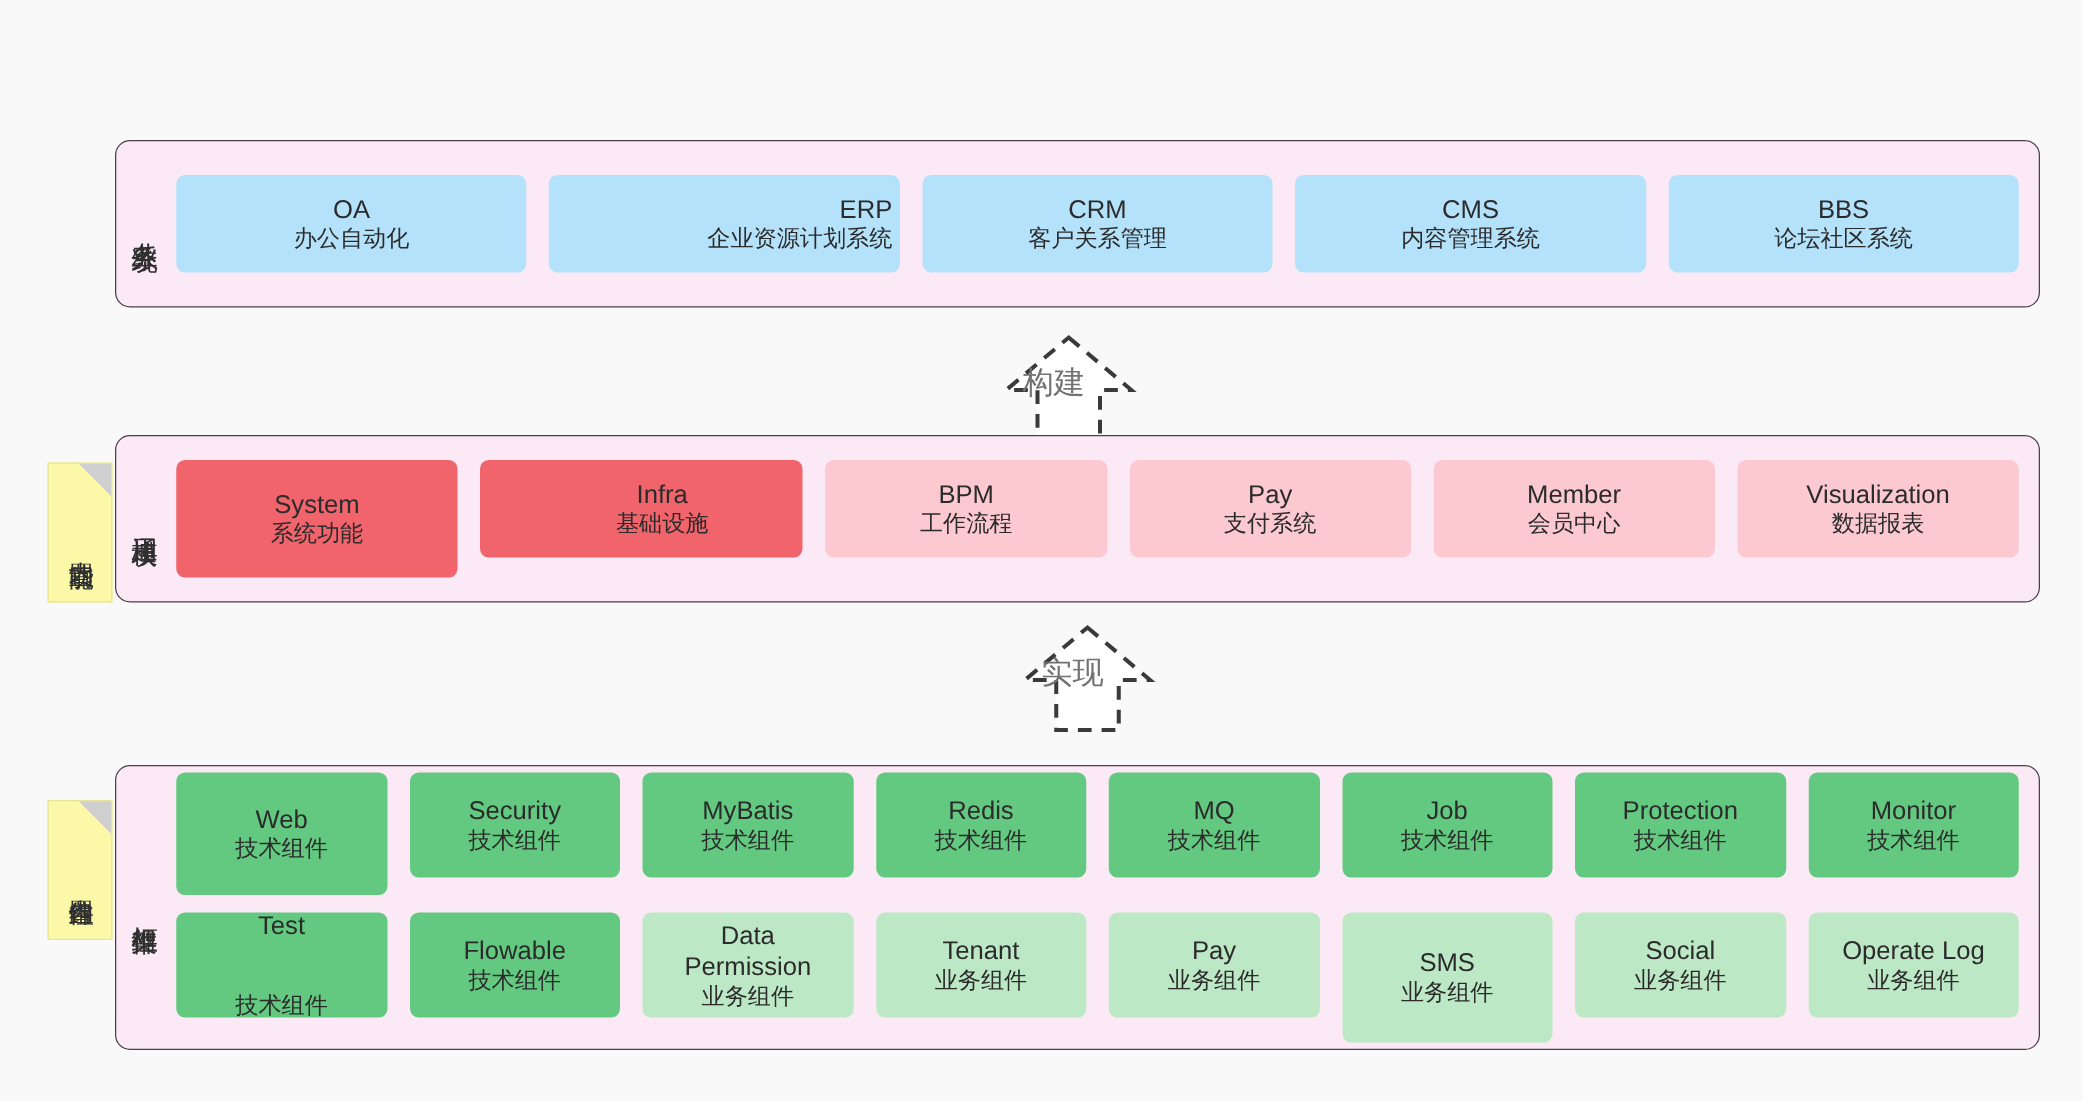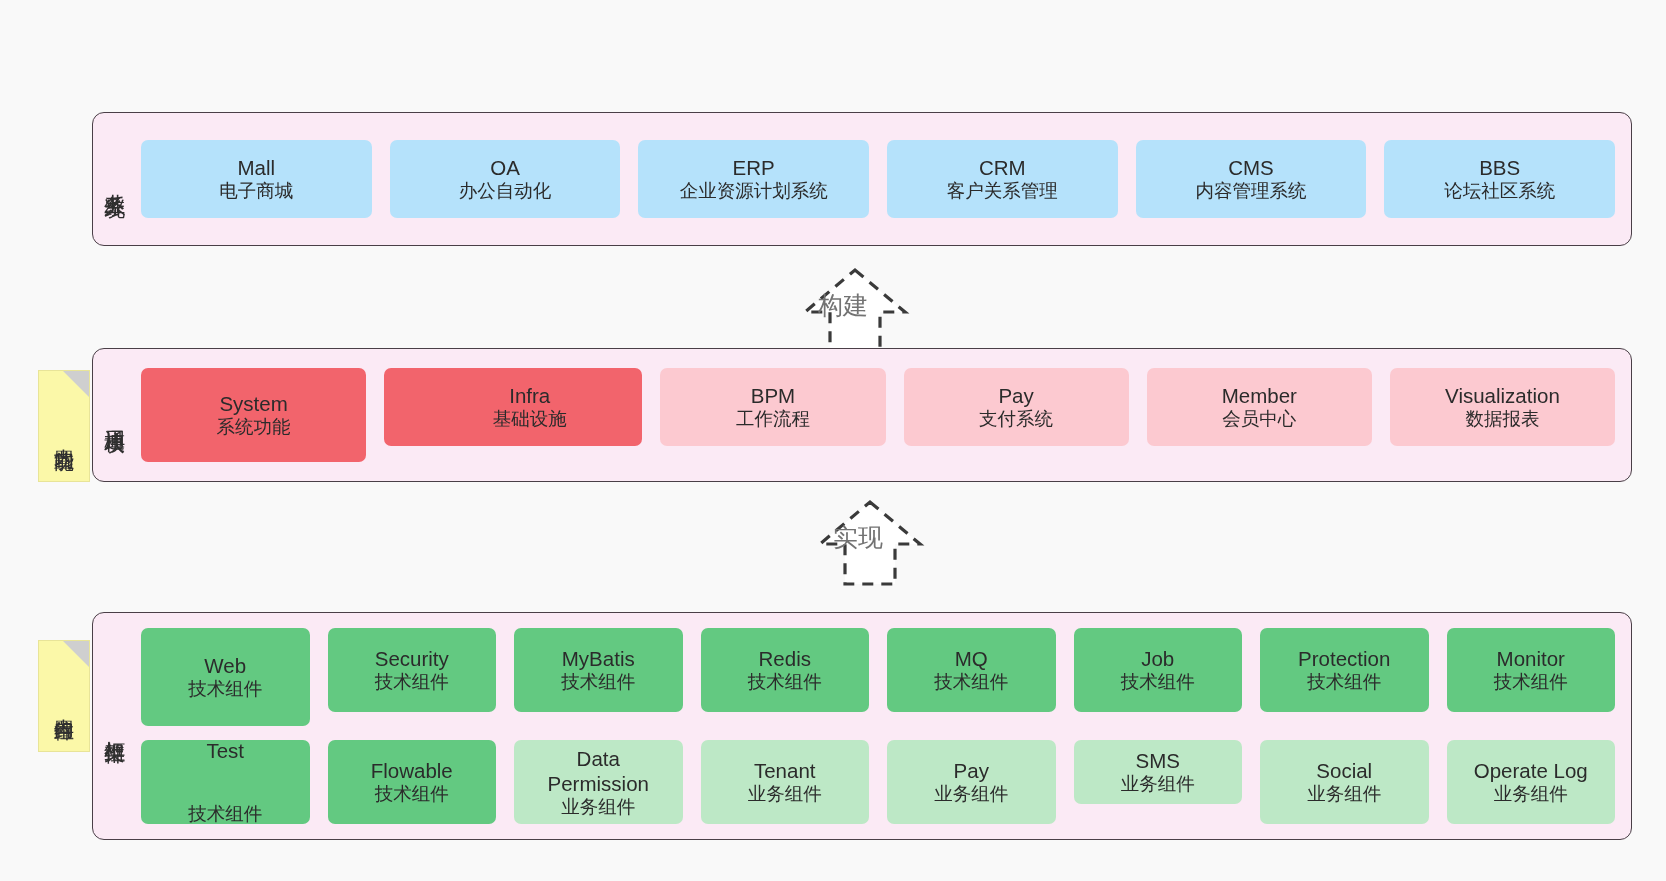--- a/index.html
+++ b/index.html
@@ -114,28 +114,24 @@
 </head>
 <body>
 
 <div id="canvas">
 
   <div class="layer" id="layer-0" style="left:92px; top:112px; width:1540px; height:134px;">
     <div class="layer-title">业务系统</div>
     <div class="layer-body">
       <div class="row">
         <div class="cell c-blue" style="height:78px;">
-          <span class="t1">Mall</span>
-          <span class="t2">电子商城</span>
-        </div>
-        <div class="cell c-blue" style="height:78px;">
           <span class="t1">OA</span>
           <span class="t2">办公自动化</span>
         </div>
-        <div class="cell c-blue" style="height:78px;">
+        <div class="cell c-blue" style="height:78px;align-items:flex-end;">
           <span class="t1">ERP</span>
           <span class="t2">企业资源计划系统</span>
         </div>
         <div class="cell c-blue" style="height:78px;">
           <span class="t1">CRM</span>
           <span class="t2">客户关系管理</span>
         </div>
         <div class="cell c-blue" style="height:78px;">
           <span class="t1">CMS</span>
           <span class="t2">内容管理系统</span>
@@ -257,21 +253,21 @@
           <span class="t2">业务组件</span>
         </div>
         <div class="cell c-green-light" style="height:84px;">
           <span class="t1">Tenant</span>
           <span class="t2">业务组件</span>
         </div>
         <div class="cell c-green-light" style="height:84px;">
           <span class="t1">Pay</span>
           <span class="t2">业务组件</span>
         </div>
-        <div class="cell c-green-light" style="height:64px;">
+        <div class="cell c-green-light" style="height:104px;">
           <span class="t1">SMS</span>
           <span class="t2">业务组件</span>
         </div>
         <div class="cell c-green-light" style="height:84px;">
           <span class="t1">Social</span>
           <span class="t2">业务组件</span>
         </div>
         <div class="cell c-green-light" style="height:84px;">
           <span class="t1">Operate Log</span>
           <span class="t2">业务组件</span>

